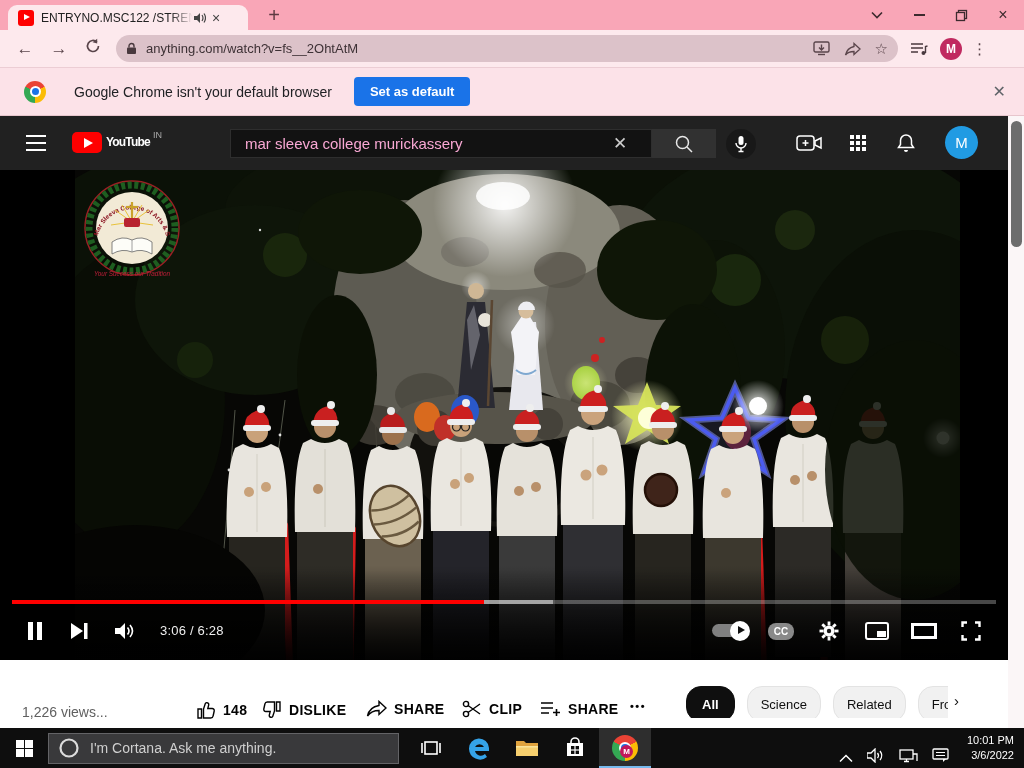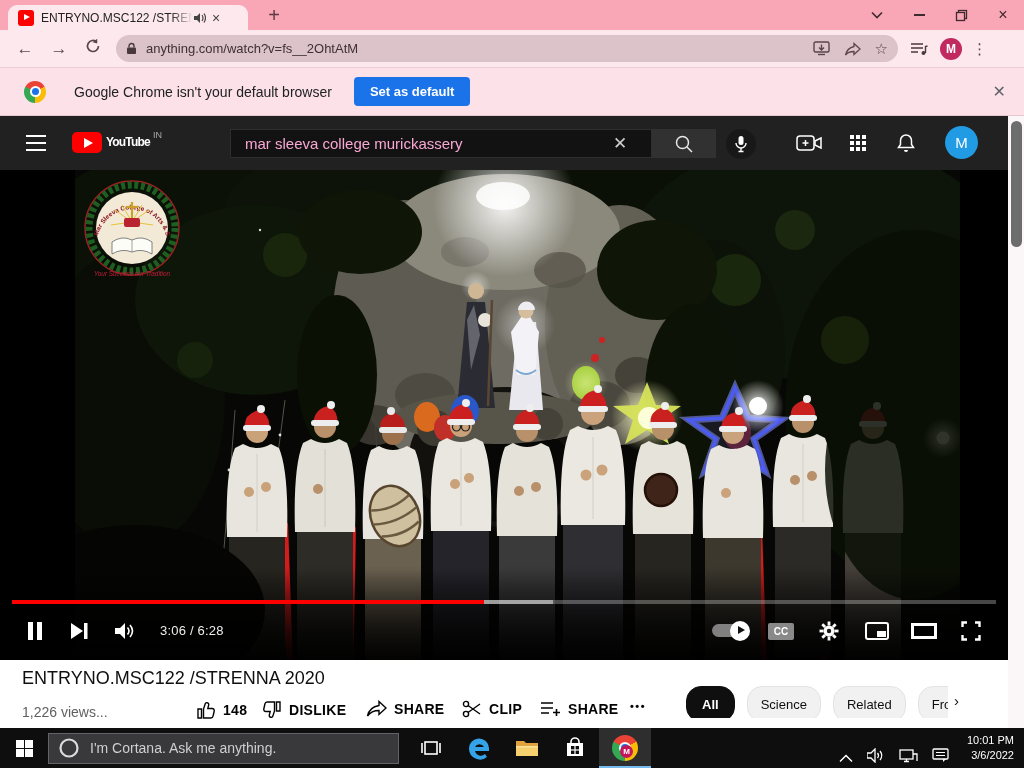--- a/index.html
+++ b/index.html
@@ -72,21 +72,21 @@
   .progress{left:12px;top:430px;width:984px;height:4px;background:rgba(255,255,255,.28);}
   .prog-buf{position:absolute;left:0;top:0;height:4px;width:55%;background:rgba(255,255,255,.45);}
   .prog-red{position:absolute;left:0;top:0;height:4px;width:48%;background:#f00;}
   .controls{left:0;top:440px;width:1008px;height:44px;color:#fff;}
   .ctl{position:absolute;top:6px;display:flex;align-items:center;justify-content:center;width:30px;height:30px;}
   .timetxt{position:absolute;left:160px;top:13px;font-size:13px;color:#eee;letter-spacing:.2px;}
   .autotoggle{position:absolute;left:712px;top:14px;width:36px;height:13px;background:#808080;border-radius:7px;}
   .autoknob{position:absolute;right:-2px;top:-3.5px;width:20px;height:20px;border-radius:50%;background:#fff;}
   .autoknob:after{content:"";position:absolute;left:7.5px;top:5.5px;border-left:7px solid #111;
     border-top:4.5px solid transparent;border-bottom:4.5px solid transparent;}
-  .ccbtn{position:absolute;left:768px;top:13px;width:26px;height:17px;background:#898989;border-radius:2px;
+  .ccbtn{position:absolute;left:768px;top:13px;width:26px;height:17px;background:#898989;border-radius:8px;
     color:#fff;font-size:10px;font-weight:bold;display:flex;align-items:center;justify-content:center;}
 
   
   .infobar{left:0;top:660px;width:1008px;height:68px;background:#fff;}
   .vtitle{left:22px;top:8px;font-size:18px;color:#0f0f0f;}
   .views{left:22px;top:44px;font-size:14px;color:#606060;}
   .action{position:absolute;top:40px;display:flex;align-items:center;color:#030303;font-size:14px;font-weight:bold;letter-spacing:.3px;}
   .action svg{margin-right:7px;}
   .chips{left:686px;top:26px;width:262px;height:32px;display:flex;gap:12px;overflow:hidden;}
   .chip{height:36px;border-radius:15px;background:#f1f1f1;border:1px solid #e3e3e3;color:#0f0f0f;
@@ -583,21 +583,20 @@
       </div>
       <div class="ctl" style="left:956px;">
         <svg width="20" height="20" viewBox="0 0 20 20" fill="none" stroke="#fff" stroke-width="2.4">
             <path d="M1.5 6 V1.5 H6 M14 1.5 H18.5 V6 M18.5 14 V18.5 H14 M6 18.5 H1.5 V14"></path>
           </svg>
       </div>
     </div>
   </div>
 
   <div class="abs infobar">
-    <div class="abs vtitle">ENTRYNO.MSC122 /STRENNA 2020</div>
     <div class="abs views">1,226 views...</div>
 
     <div class="action" style="left:196px;">
       <svg width="20" height="20" viewBox="0 0 20 20">
           <path d="M2 9 h3.5 v9 H2 z M7.5 18 h7.2 c1.2 0 2.2-.8 2.4-2 l1.1-5 c.3-1.3-.7-2.5-2-2.5 h-4.4 l.9-3.6 c.25-1-.4-2-1.4-2.2-.8-.2-1.6.2-2 .9 L7.5 9 z" fill="none" stroke="#030303" stroke-width="1.4"></path>
         </svg>
       <span>148</span>
     </div>
     <div class="action" style="left:262px;">
       <svg width="20" height="20" viewBox="0 0 20 20">

